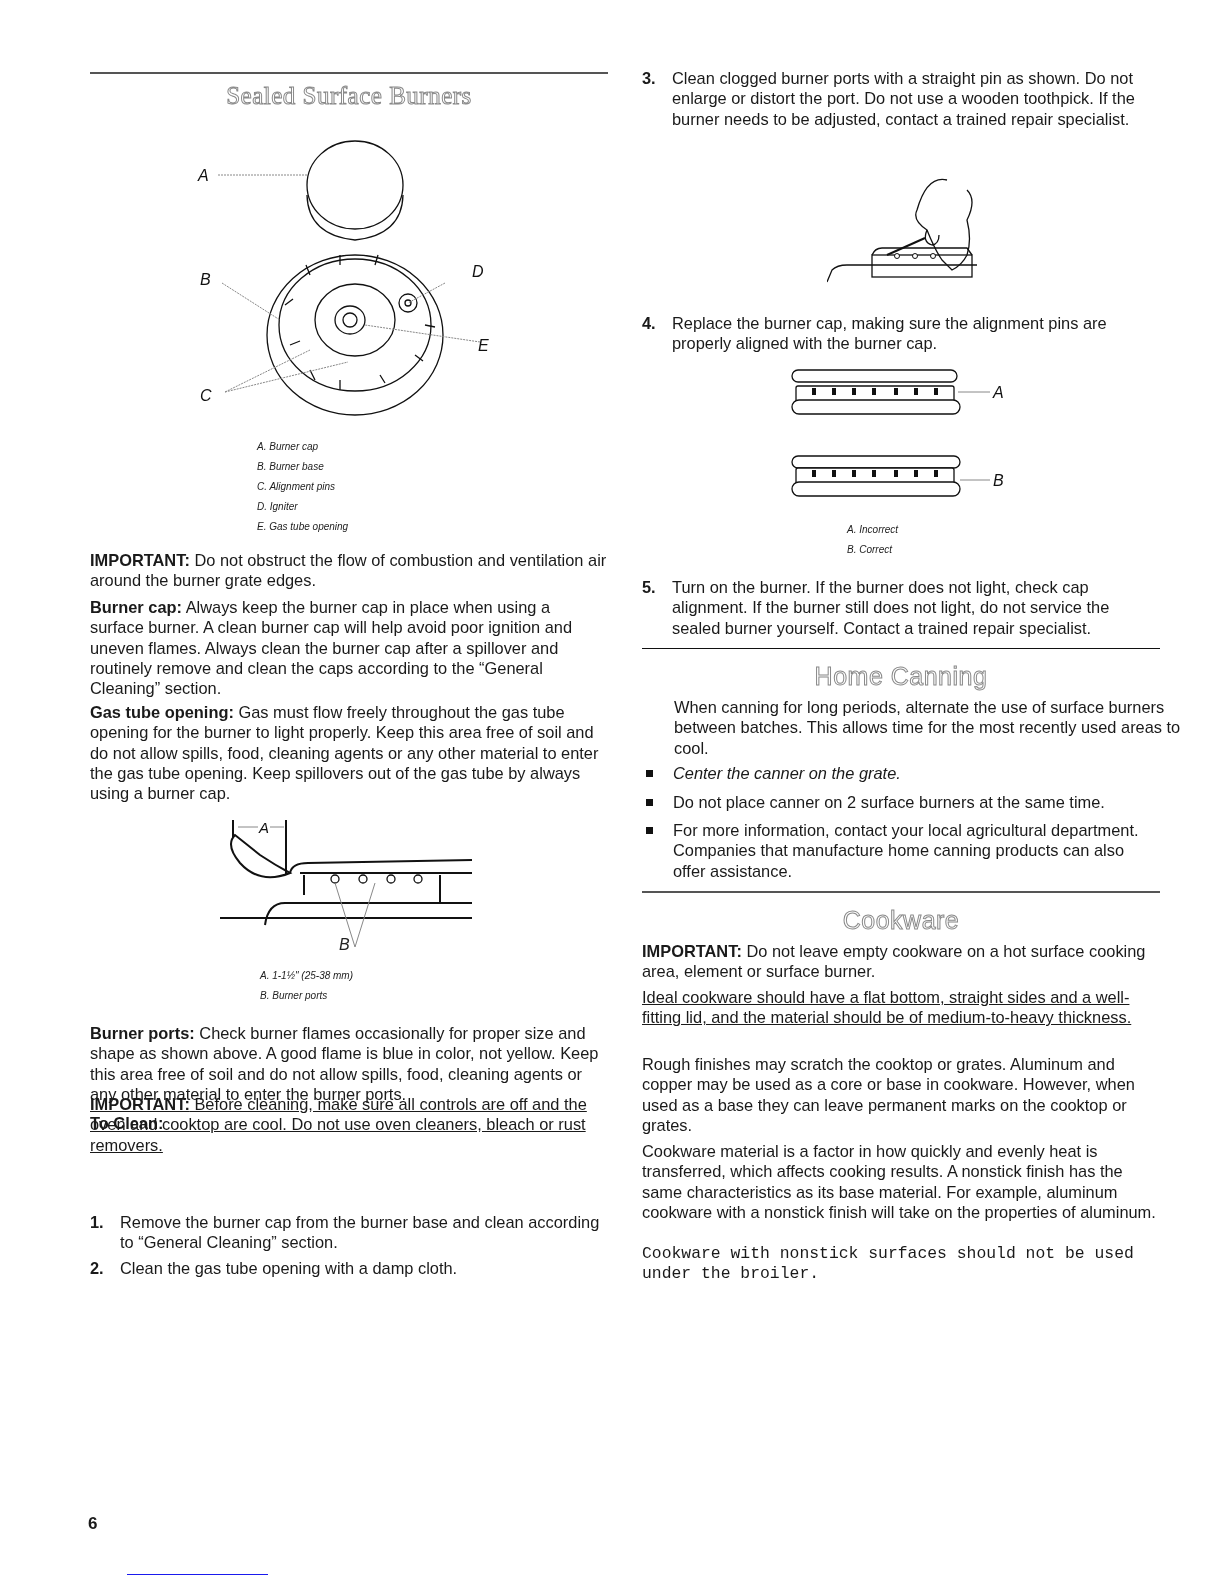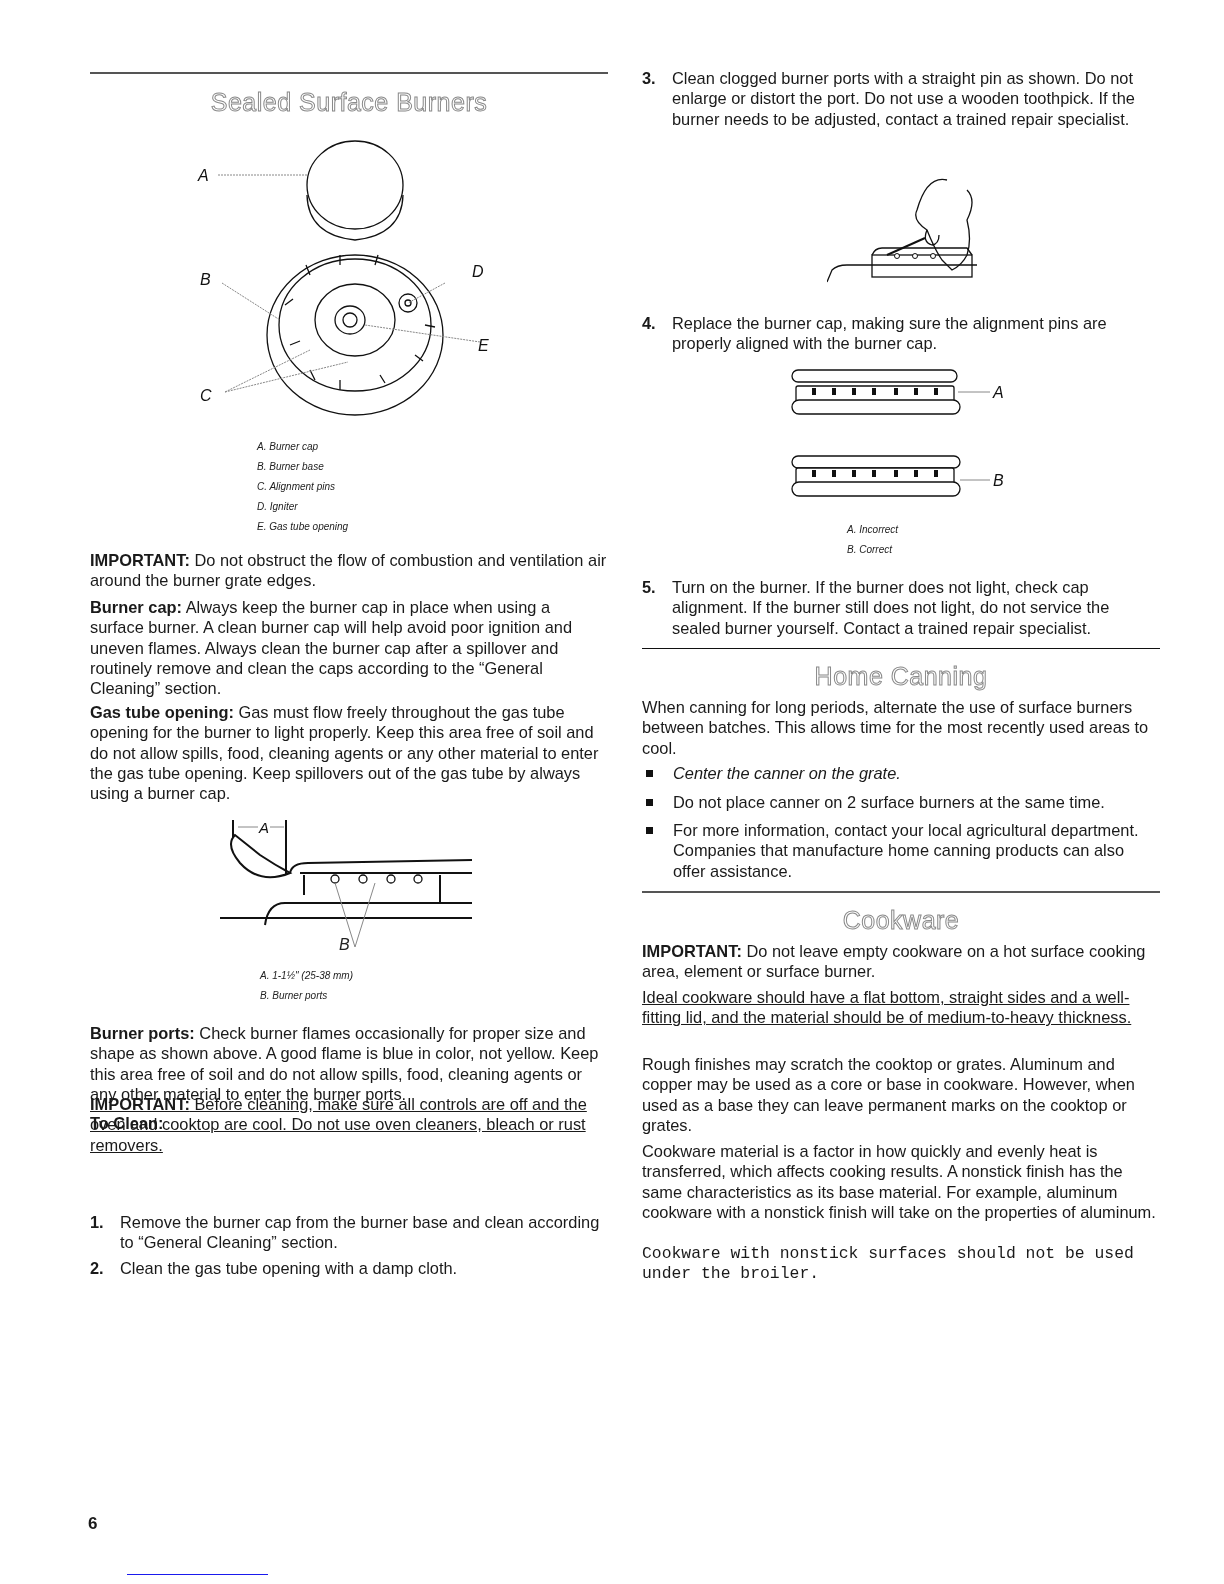--- a/index.html
+++ b/index.html
@@ -35,21 +35,21 @@
     .fig { position: absolute; }
     .subhead { position: absolute; left: 0; font-weight: bold; font-size: 16.4px; text-align: right; }
     .pagenum { position: absolute; left: 88px; top: 1514px; font-weight: bold; font-size: 17px; }
     .bottom-link { position: absolute; left: 127px; top: 1574px; width: 141px; height: 1px; background: #1a1aee; }
   </style>
 </head>
 <body>
 
 <div class="col col-left">
   <div class="rule" style="top:72px; left:0; width:518px;"></div>
-  <div class="section-title" style="top:88px;">Sealed Surface Burners</div>
+  <div class="section-title" style="top:82px;font-family:Liberation Serif, serif;">Sealed Surface Burners</div>
 
   <svg class="fig" style="left:100px; top:135px;" width="320" height="295" viewBox="0 0 320 295">
     <g fill="none" stroke="#111" stroke-width="1.3">
 
       <ellipse cx="165" cy="50" rx="48" ry="44" fill="#fff"></ellipse>
       <path d="M117 60 Q118 100 165 105 Q212 100 213 60"></path>
 
       <ellipse cx="165" cy="200" rx="88" ry="80" fill="#fff"></ellipse>
       <ellipse cx="165" cy="190" rx="76" ry="66"></ellipse>
       <ellipse cx="165" cy="185" rx="40" ry="36"></ellipse>
@@ -202,21 +202,21 @@
     <div>B. Correct</div>
   </div>
 
   <div class="step" style="top:577px;">
     <span class="num">5.</span>
     <span class="txt">Turn on the burner. If the burner does not light, check cap alignment. If the burner still does not light, do not service the sealed burner yourself. Contact a trained repair specialist.</span>
   </div>
 
   <div class="rule" style="top:648px; left:0; width:518px; height:1px; background:#111;"></div>
   <div class="section-title" style="top:662px;">Home Canning</div>
-  <p class="p" style="top:697px;">When canning for long periods, alternate the use of surface burners between batches. This allows time for the most recently used areas to cool.</p>
+  <p class="p" style="top:697px;margin-left:32px;">When canning for long periods, alternate the use of surface burners between batches. This allows time for the most recently used areas to cool.</p>
 
   <div class="bullet" style="top:763px;font-style:italic;">
     <span class="sq"></span>
     <span class="txt">Center the canner on the grate.</span>
   </div>
   <div class="bullet" style="top:792px;">
     <span class="sq"></span>
     <span class="txt">Do not place canner on 2 surface burners at the same time.</span>
   </div>
   <div class="bullet" style="top:820px;">

